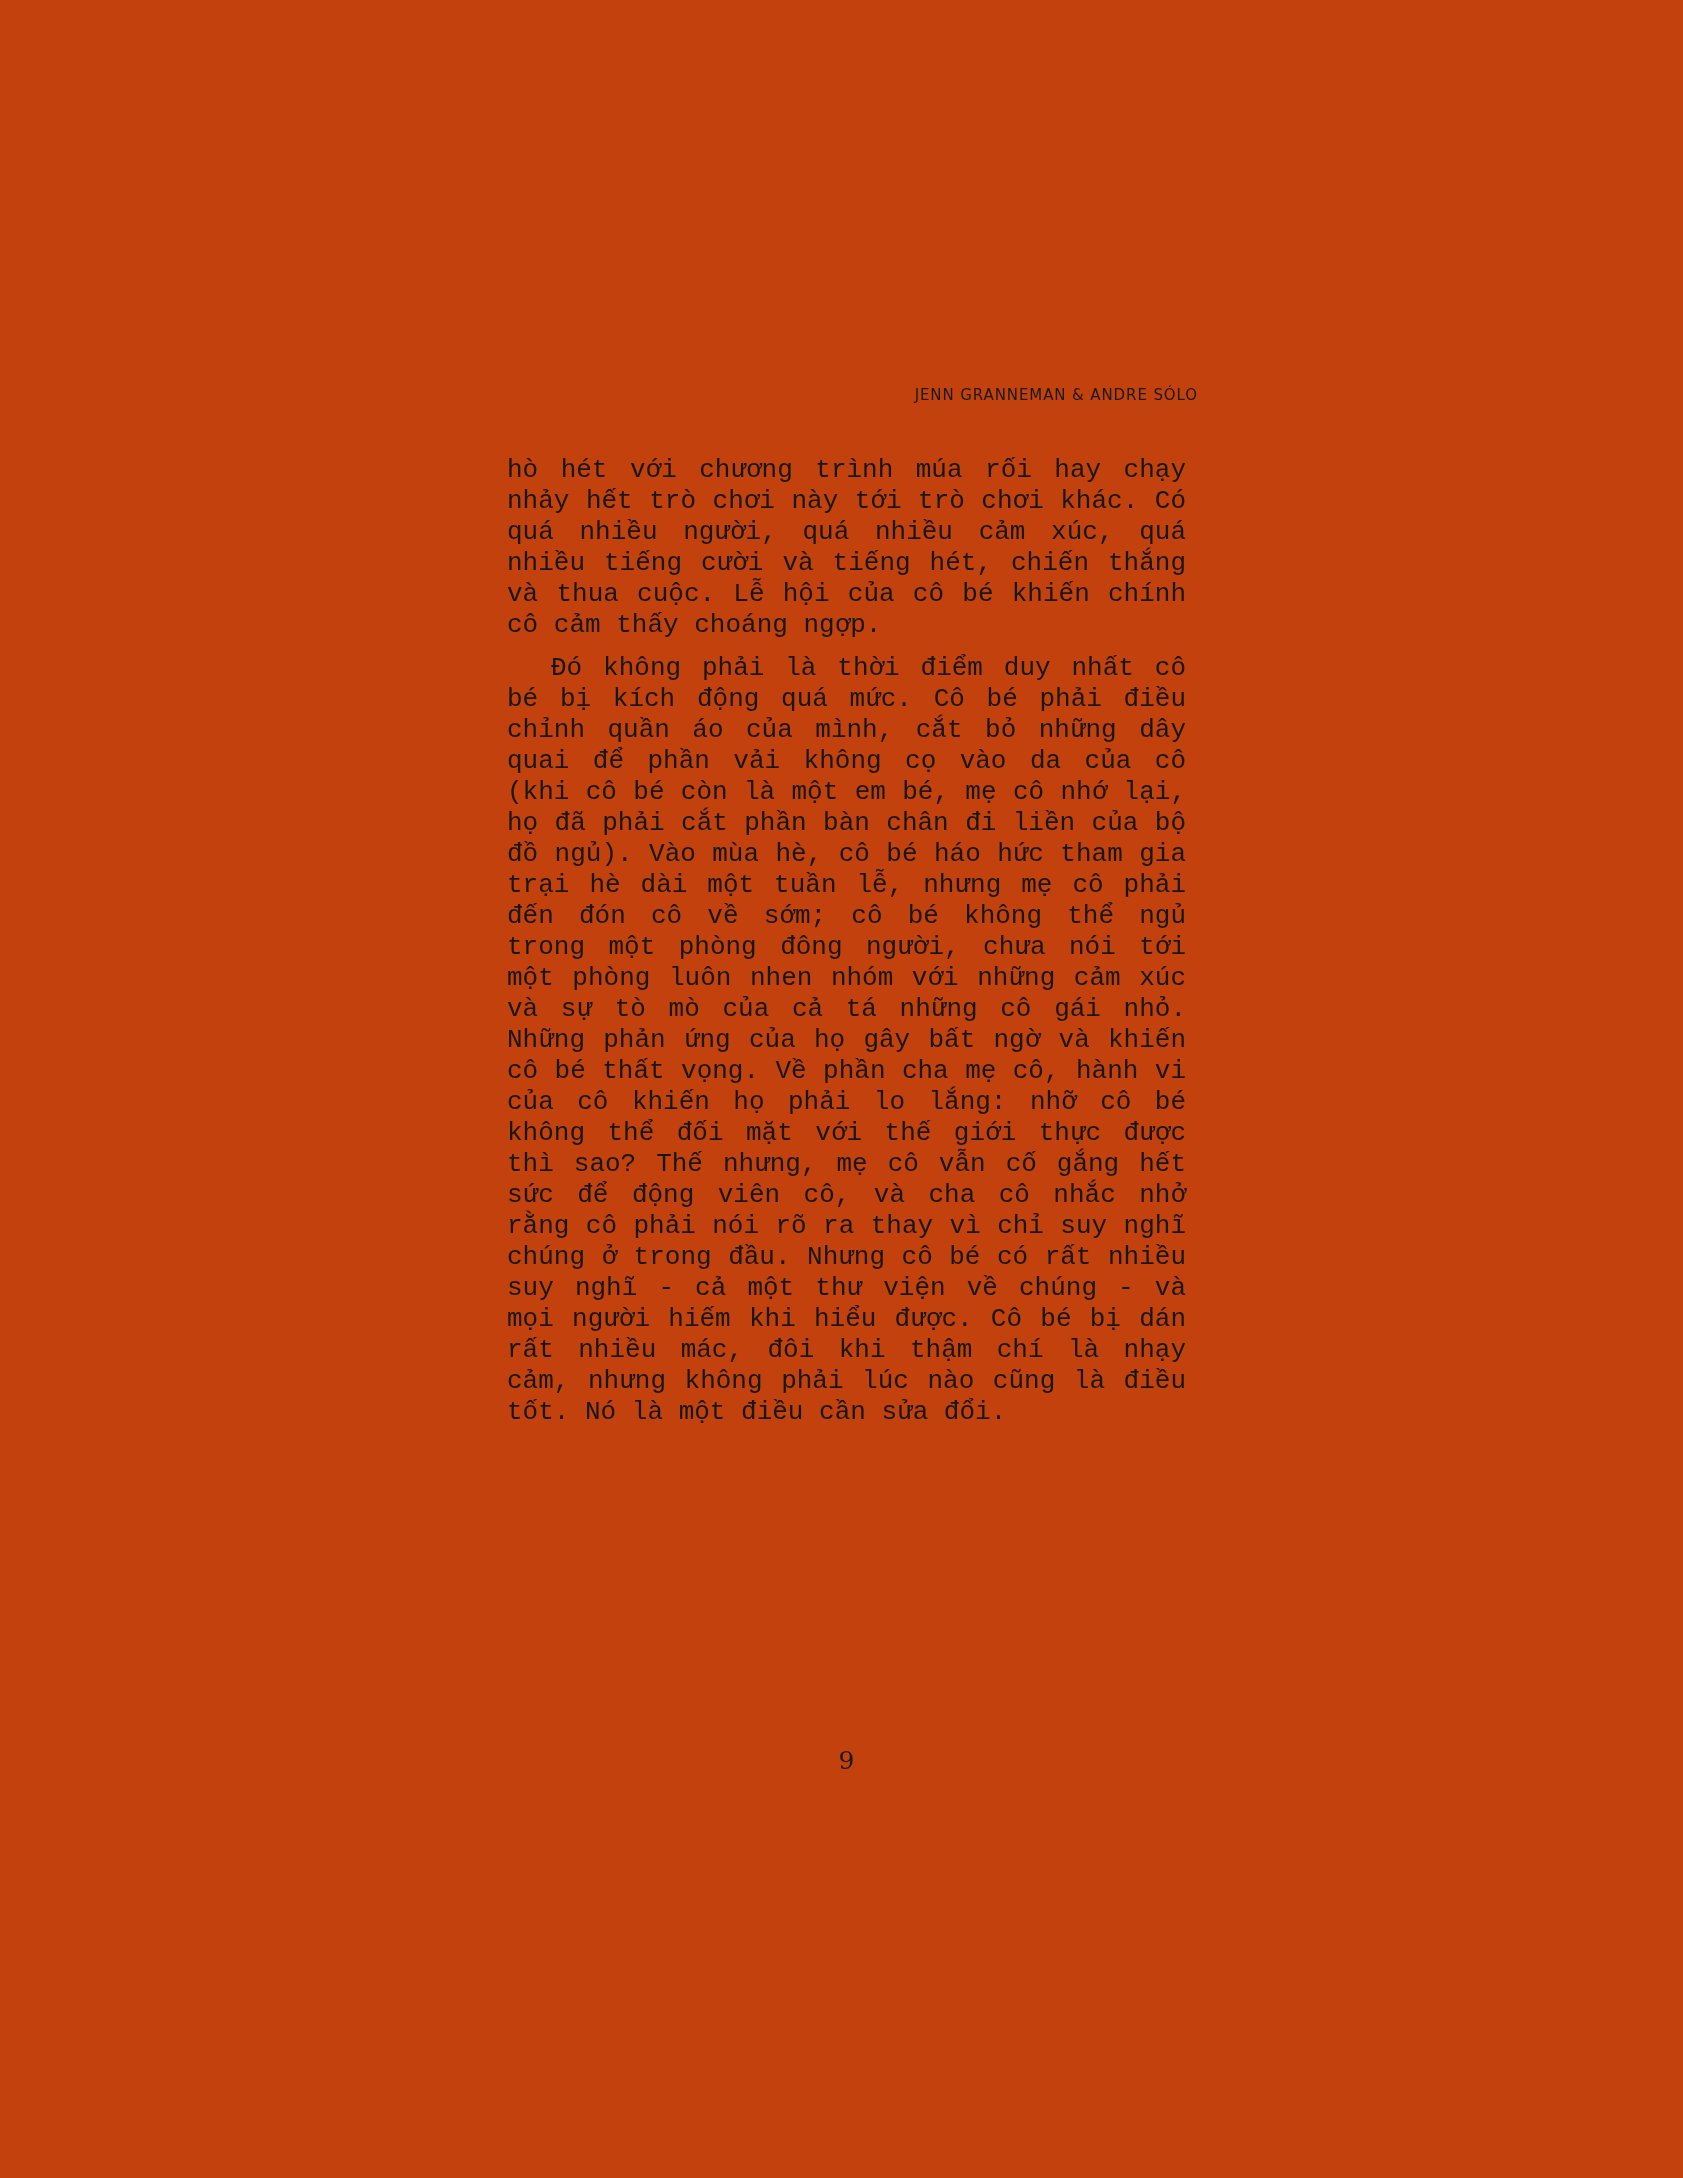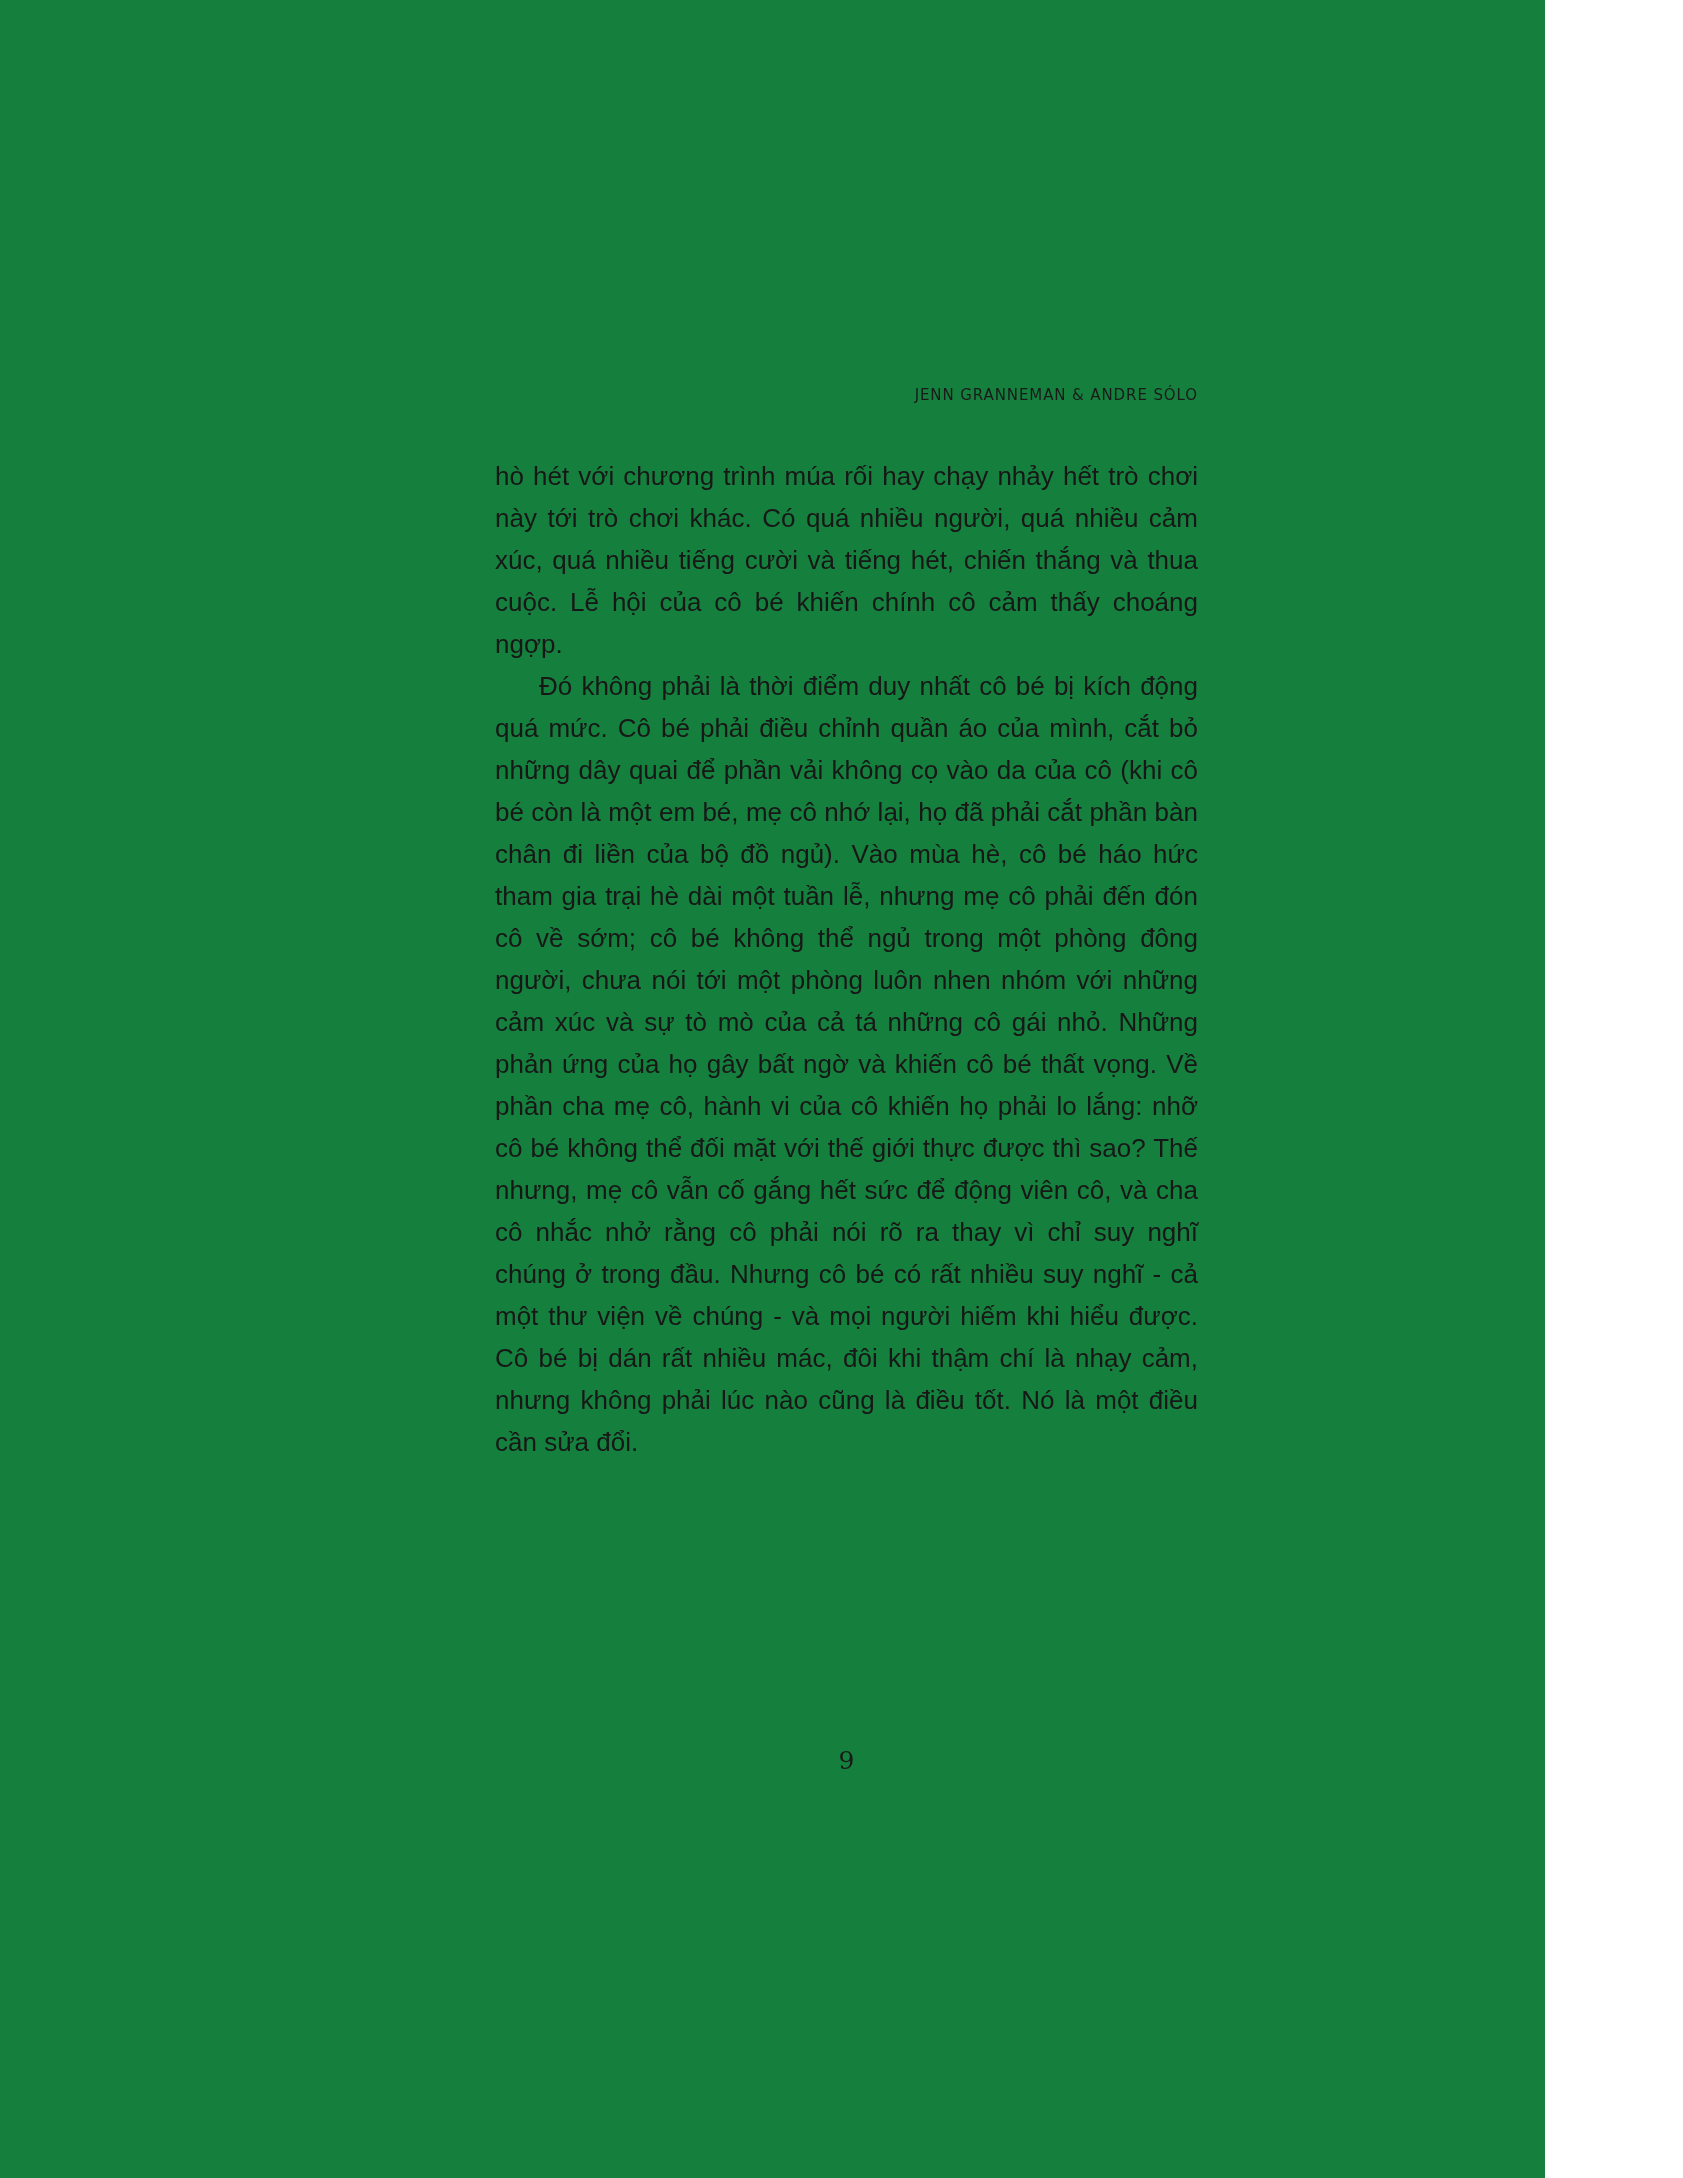--- a/index.html
+++ b/index.html
@@ -2,49 +2,49 @@
 <html><head>
 <meta charset="utf-8">
 <style>
   html, body {
     margin: 0;
     padding: 0;
     background: #ffffff;
   }
   .page {
     position: relative;
-    width: 1545px;
+    width: 1683px;
     height: 2178px;
-    background: #15803d;
+    background: #c2410c;
     overflow: hidden;
   }
   .content {
     position: absolute;
     left: 495px;
     top: 386px;
     width: 703px;
   }
   .running-head {
     font-family: "DejaVu Sans", sans-serif;
     font-size: 15px;
     letter-spacing: 0.9px;
     color: #1a1a1a;
     text-align: right;
     text-transform: uppercase;
     margin: 0 0 51px 0;
     white-space: nowrap;
   }
   .body-text {
-    font-family: Liberation Sans, sans-serif;
+    font-family: Liberation Mono, monospace;
     font-size: 26px;
-    line-height: 42px;
+    line-height: 31px;
     color: #171717;
     text-align: justify;
     text-justify: inter-word;
-    margin: 0;
+    margin: 12px;
     hyphens: none;
   }
   .body-text + .body-text {
     margin-top: 0;
     text-indent: 44px;
   }
   .folio {
     position: absolute;
     left: 495px;
     top: 1746px;

